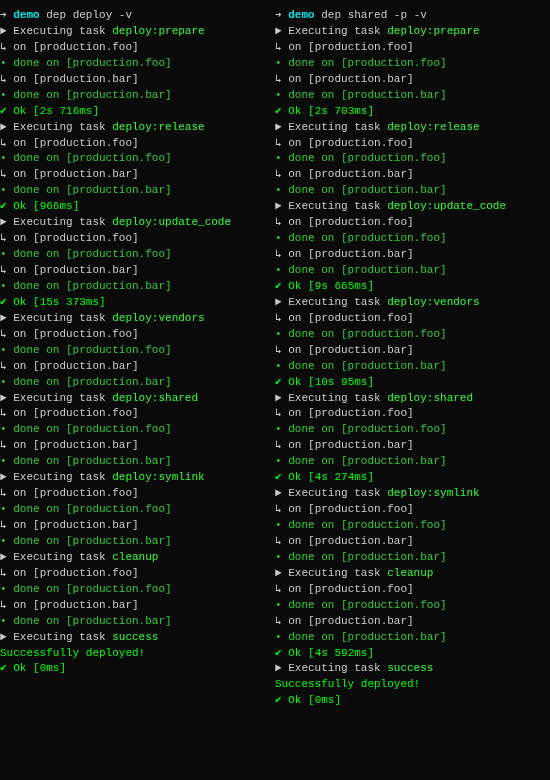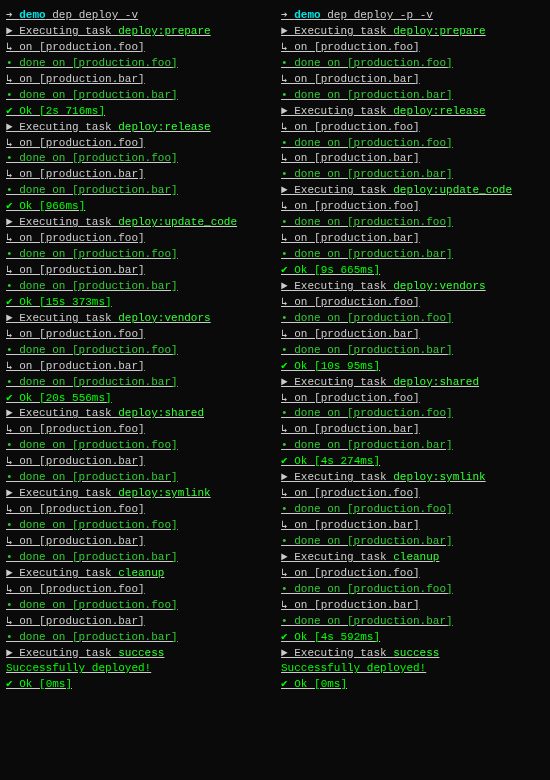--- a/index.html
+++ b/index.html
@@ -19,22 +19,21 @@
     }
 
     .terminal-container {
       display: flex;
       width: 550px;
       padding: 4px 0;
     }
 
     .terminal-pane {
       flex: 1;
-      padding: 4px 6px;
-      text-decoration: underline;
+      padding: 4px 0;
     }
 
     .line {
       line-height: 1.45;
       white-space: pre;
       display: block;
     }
     .white { color: #cccccc; }
     .arrow { color: #cccccc; }
     .check { color: #00ff00; }
@@ -65,47 +64,47 @@
       <span class="line"><span class="white">↳ on [production.foo]</span></span>
       <span class="line"><span class="bullet">• done on [production.foo]</span></span>
       <span class="line"><span class="white">↳ on [production.bar]</span></span>
       <span class="line"><span class="bullet">• done on [production.bar]</span></span>
       <span class="line"><span class="check">✔ Ok [15s 373ms]</span></span>
       <span class="line"><span class="white">► Executing task </span><span class="task-name">deploy:vendors</span></span>
       <span class="line"><span class="white">↳ on [production.foo]</span></span>
       <span class="line"><span class="bullet">• done on [production.foo]</span></span>
       <span class="line"><span class="white">↳ on [production.bar]</span></span>
       <span class="line"><span class="bullet">• done on [production.bar]</span></span>
-      <span class="line"><span class="check">✔ Ok [20s 556ms]</span></span>
       <span class="line"><span class="white">► Executing task </span><span class="task-name">deploy:shared</span></span>
       <span class="line"><span class="white">↳ on [production.foo]</span></span>
       <span class="line"><span class="bullet">• done on [production.foo]</span></span>
       <span class="line"><span class="white">↳ on [production.bar]</span></span>
       <span class="line"><span class="bullet">• done on [production.bar]</span></span>
       <span class="line"><span class="white">► Executing task </span><span class="task-name">deploy:symlink</span></span>
       <span class="line"><span class="white">↳ on [production.foo]</span></span>
       <span class="line"><span class="bullet">• done on [production.foo]</span></span>
       <span class="line"><span class="white">↳ on [production.bar]</span></span>
       <span class="line"><span class="bullet">• done on [production.bar]</span></span>
       <span class="line"><span class="white">► Executing task </span><span class="task-name">cleanup</span></span>
       <span class="line"><span class="white">↳ on [production.foo]</span></span>
       <span class="line"><span class="bullet">• done on [production.foo]</span></span>
       <span class="line"><span class="white">↳ on [production.bar]</span></span>
       <span class="line"><span class="bullet">• done on [production.bar]</span></span>
       <span class="line"><span class="white">► Executing task </span><span class="task-name">success</span></span>
       <span class="line"><span class="success-text">Successfully deployed!</span></span>
       <span class="line"><span class="check">✔ Ok [0ms]</span></span>
     </div>
     <div class="terminal-pane">
-      <span class="line"><span class="arrow">➔ </span><span class="demo">demo</span><span class="white"> dep deploy -p -v</span></span>
+      <span class="line"><span class="arrow">➔ </span><span class="demo">demo</span><span class="white"> dep shared -p -v</span></span>
       <span class="line"><span class="white">► Executing task </span><span class="task-name">deploy:prepare</span></span>
       <span class="line"><span class="white">↳ on [production.foo]</span></span>
       <span class="line"><span class="bullet">• done on [production.foo]</span></span>
       <span class="line"><span class="white">↳ on [production.bar]</span></span>
       <span class="line"><span class="bullet">• done on [production.bar]</span></span>
+      <span class="line"><span class="check">✔ Ok [2s 703ms]</span></span>
       <span class="line"><span class="white">► Executing task </span><span class="task-name">deploy:release</span></span>
       <span class="line"><span class="white">↳ on [production.foo]</span></span>
       <span class="line"><span class="bullet">• done on [production.foo]</span></span>
       <span class="line"><span class="white">↳ on [production.bar]</span></span>
       <span class="line"><span class="bullet">• done on [production.bar]</span></span>
       <span class="line"><span class="white">► Executing task </span><span class="task-name">deploy:update_code</span></span>
       <span class="line"><span class="white">↳ on [production.foo]</span></span>
       <span class="line"><span class="bullet">• done on [production.foo]</span></span>
       <span class="line"><span class="white">↳ on [production.bar]</span></span>
       <span class="line"><span class="bullet">• done on [production.bar]</span></span>

